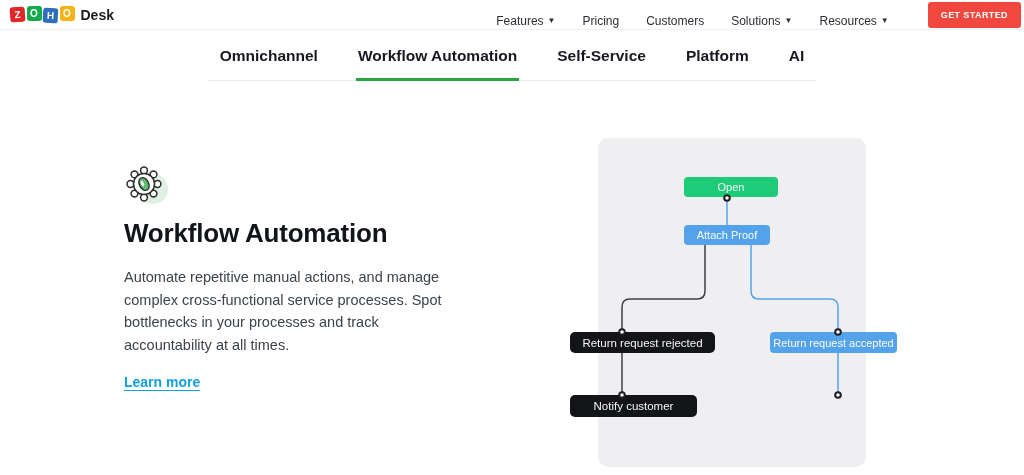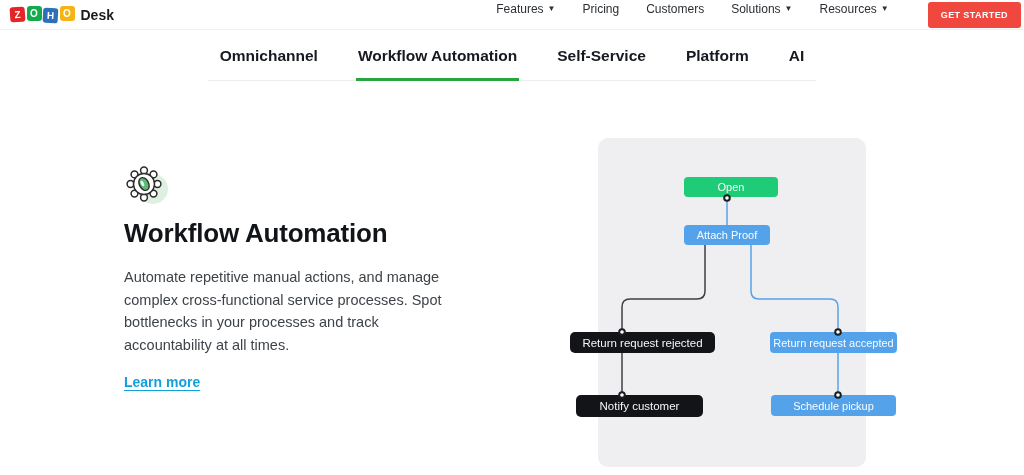--- a/index.html
+++ b/index.html
@@ -27,21 +27,21 @@
     display: flex; align-items: center; justify-content: center;
     line-height: 1;
   }
   .lb-z { background: #e42527; transform: rotate(-4deg); }
   .lb-o1 { background: #12aa4b; transform: translateY(-1px); }
   .lb-h { background: #2d6fba; transform: rotate(3deg) translateY(1px); }
   .lb-o2 { background: #f5b315; transform: translateY(-1px); }
   .logo-product { font-size: 14px; font-weight: bold; color: #1b1b1b; }
 
   .header-nav {
-    margin-left: auto; display: flex; align-items: flex-start; gap: 27px;
+    margin-left: auto; display: flex; align-items: flex-end; gap: 27px;
   }
   .nav-item {
     font-size: 12px; color: #2b2f33; cursor: pointer; white-space: nowrap;
     display: flex; align-items: center; gap: 4px;
   }
   .caret {
     font-size: 8px; color: #2b2f33; line-height: 1;
   }
   .cta-btn {
     margin-left: 12px;
@@ -99,21 +99,21 @@
     font-size: 11px; color: rgba(255,255,255,0.96); cursor: pointer;
     white-space: nowrap;
   }
   .node-green { background: #1ecb77; }
   .node-blue  { background: #54a3ea; }
   .node-black { background: #131417; border-radius: 5px; font-size: 11.5px; }
   .n-open     { left: 124px; top: 39px;  width: 94px;  height: 20px; }
   .n-attach   { left: 124px; top: 87px;  width: 86px;  height: 20px; }
   .n-rejected { left: 10px;  top: 194px; width: 145px; height: 21px; }
   .n-accepted { left: 210px; top: 194px; width: 127px; height: 21px; }
-  .n-notify   { left: 16px;  top: 257px; width: 127px; height: 22px; }
+  .n-notify   { left: 10px;  top: 257px; width: 127px; height: 22px; }
   .n-schedule { left: 211px; top: 257px; width: 125px; height: 21px; }
   .flow-lines { position: absolute; left: 0; top: 0; pointer-events: none; }
 </style>
 </head>
 <body>
 
 <div class="header">
   <div class="logo">
     <div class="logo-blocks">
       <span class="logo-block lb-z">Z</span>
@@ -182,21 +182,20 @@
   </div>
 
   <div class="flow">
     <div class="flow-panel"></div>
 
     <div class="node node-green n-open">Open</div>
     <div class="node node-blue n-attach">Attach Proof</div>
     <div class="node node-black n-rejected">Return request rejected</div>
     <div class="node node-blue n-accepted">Return request accepted</div>
     <div class="node node-black n-notify">Notify customer</div>
-    <div class="node node-blue n-schedule">Schedule pickup</div>
 
     <svg class="flow-lines" width="350" height="332" viewBox="0 0 350 332">
 
       <path d="M167,59 L167,87" stroke="#54a3ea" stroke-width="1.5" fill="none"></path>
 
       <path d="M145,107 L145,153 Q145,161 137,161 L70,161 Q62,161 62,169 L62,194" stroke="#3f4043" stroke-width="1.5" fill="none"></path>
 
       <path d="M191,107 L191,153 Q191,161 199,161 L270,161 Q278,161 278,169 L278,194" stroke="#54a3ea" stroke-width="1.5" fill="none"></path>
 
       <path d="M62,215 L62,257" stroke="#3f4043" stroke-width="1.5" fill="none"></path>

